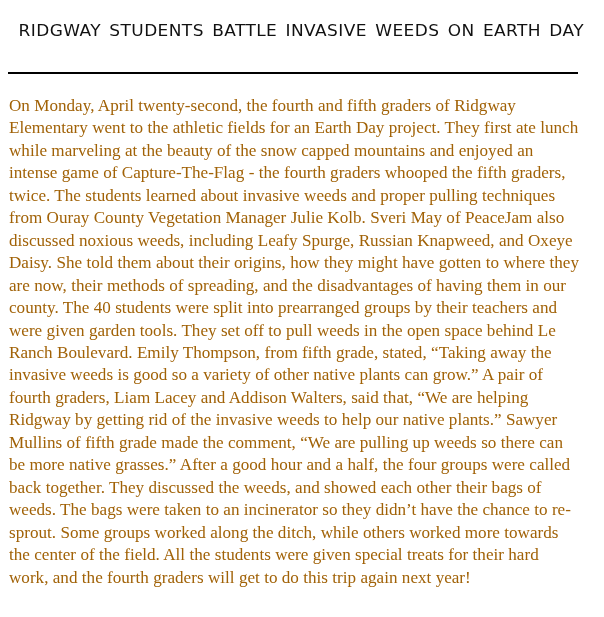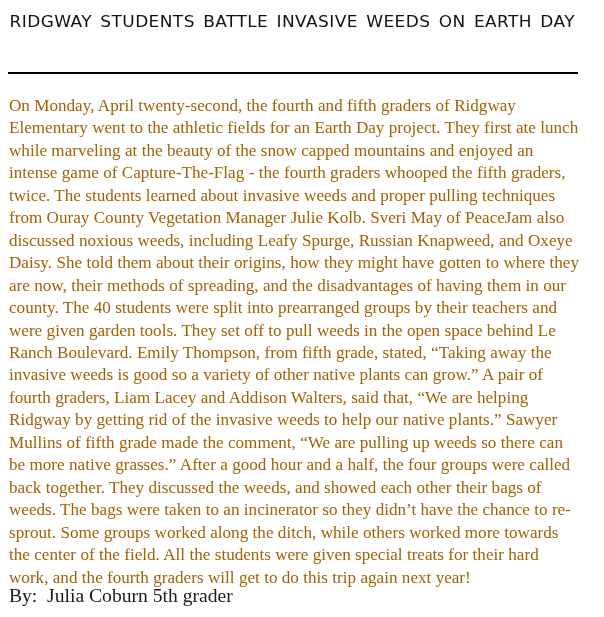--- a/index.html
+++ b/index.html
@@ -14,21 +14,21 @@
     font-family: "Liberation Serif", "DejaVu Serif", serif;
     color: #1a1a1a;
     -webkit-font-smoothing: antialiased;
   }
 
   .page {
     position: relative;
     width: 604px;
     height: 617px;
     box-sizing: border-box;
-    padding: 0;
+    padding: 9px;
   }
 
   
   .article-title {
     margin: 0;
     padding: 6px 0 0 9px;
     font-family: "DejaVu Sans", "Liberation Sans", sans-serif;
     font-size: 23.5px;
     line-height: 27px;
     font-weight: 400;
@@ -92,15 +92,14 @@
 <div class="page">
 
   <h1 class="article-title">Ridgway Students Battle Invasive Weeds on Earth Day</h1>
 
   <hr class="title-rule">
 
   <div class="article-body">
     <p class="body-paragraph">On Monday, April twenty-second, the fourth and fifth graders of Ridgway Elementary went to the athletic fields for an Earth Day project. They first ate lunch while marveling at the beauty of the  snow capped mountains and enjoyed an intense game of Capture-The-Flag - the fourth graders whooped the fifth graders, twice.  The students learned about invasive weeds and proper pulling techniques from Ouray County Vegetation Manager Julie Kolb. Sveri May of PeaceJam also discussed noxious weeds, including Leafy Spurge, Russian Knapweed, and Oxeye Daisy. She told them about their origins, how they might have gotten to where they are now, their methods of spreading, and the disadvantages of having them in our county. The 40 students were split into prearranged groups by their teachers and were given garden tools. They set off to pull weeds in the open space behind Le Ranch Boulevard. Emily Thompson, from fifth grade, stated, “Taking away the invasive weeds is good so a variety of other native plants can grow.” A pair of fourth graders, Liam Lacey and Addison Walters, said that, “We are helping Ridgway by getting rid of the invasive weeds to help our native plants.” Sawyer Mullins of fifth grade made the comment, “We are pulling up weeds so there can be more native grasses.”   After a good hour and a half, the four groups were called back together. They discussed the weeds, and showed each other their bags of weeds. The bags were taken to an incinerator so they didn’t have the chance to re-sprout. Some groups worked along the ditch, while others worked more towards the center of the field. All the students were given special treats for their hard work, and the fourth graders will get to do this trip again next year!</p>
   </div>
 
-  <p class="byline">By:  Julia Coburn 5th grader</p>
 
 </div>
 
 </body></html>

